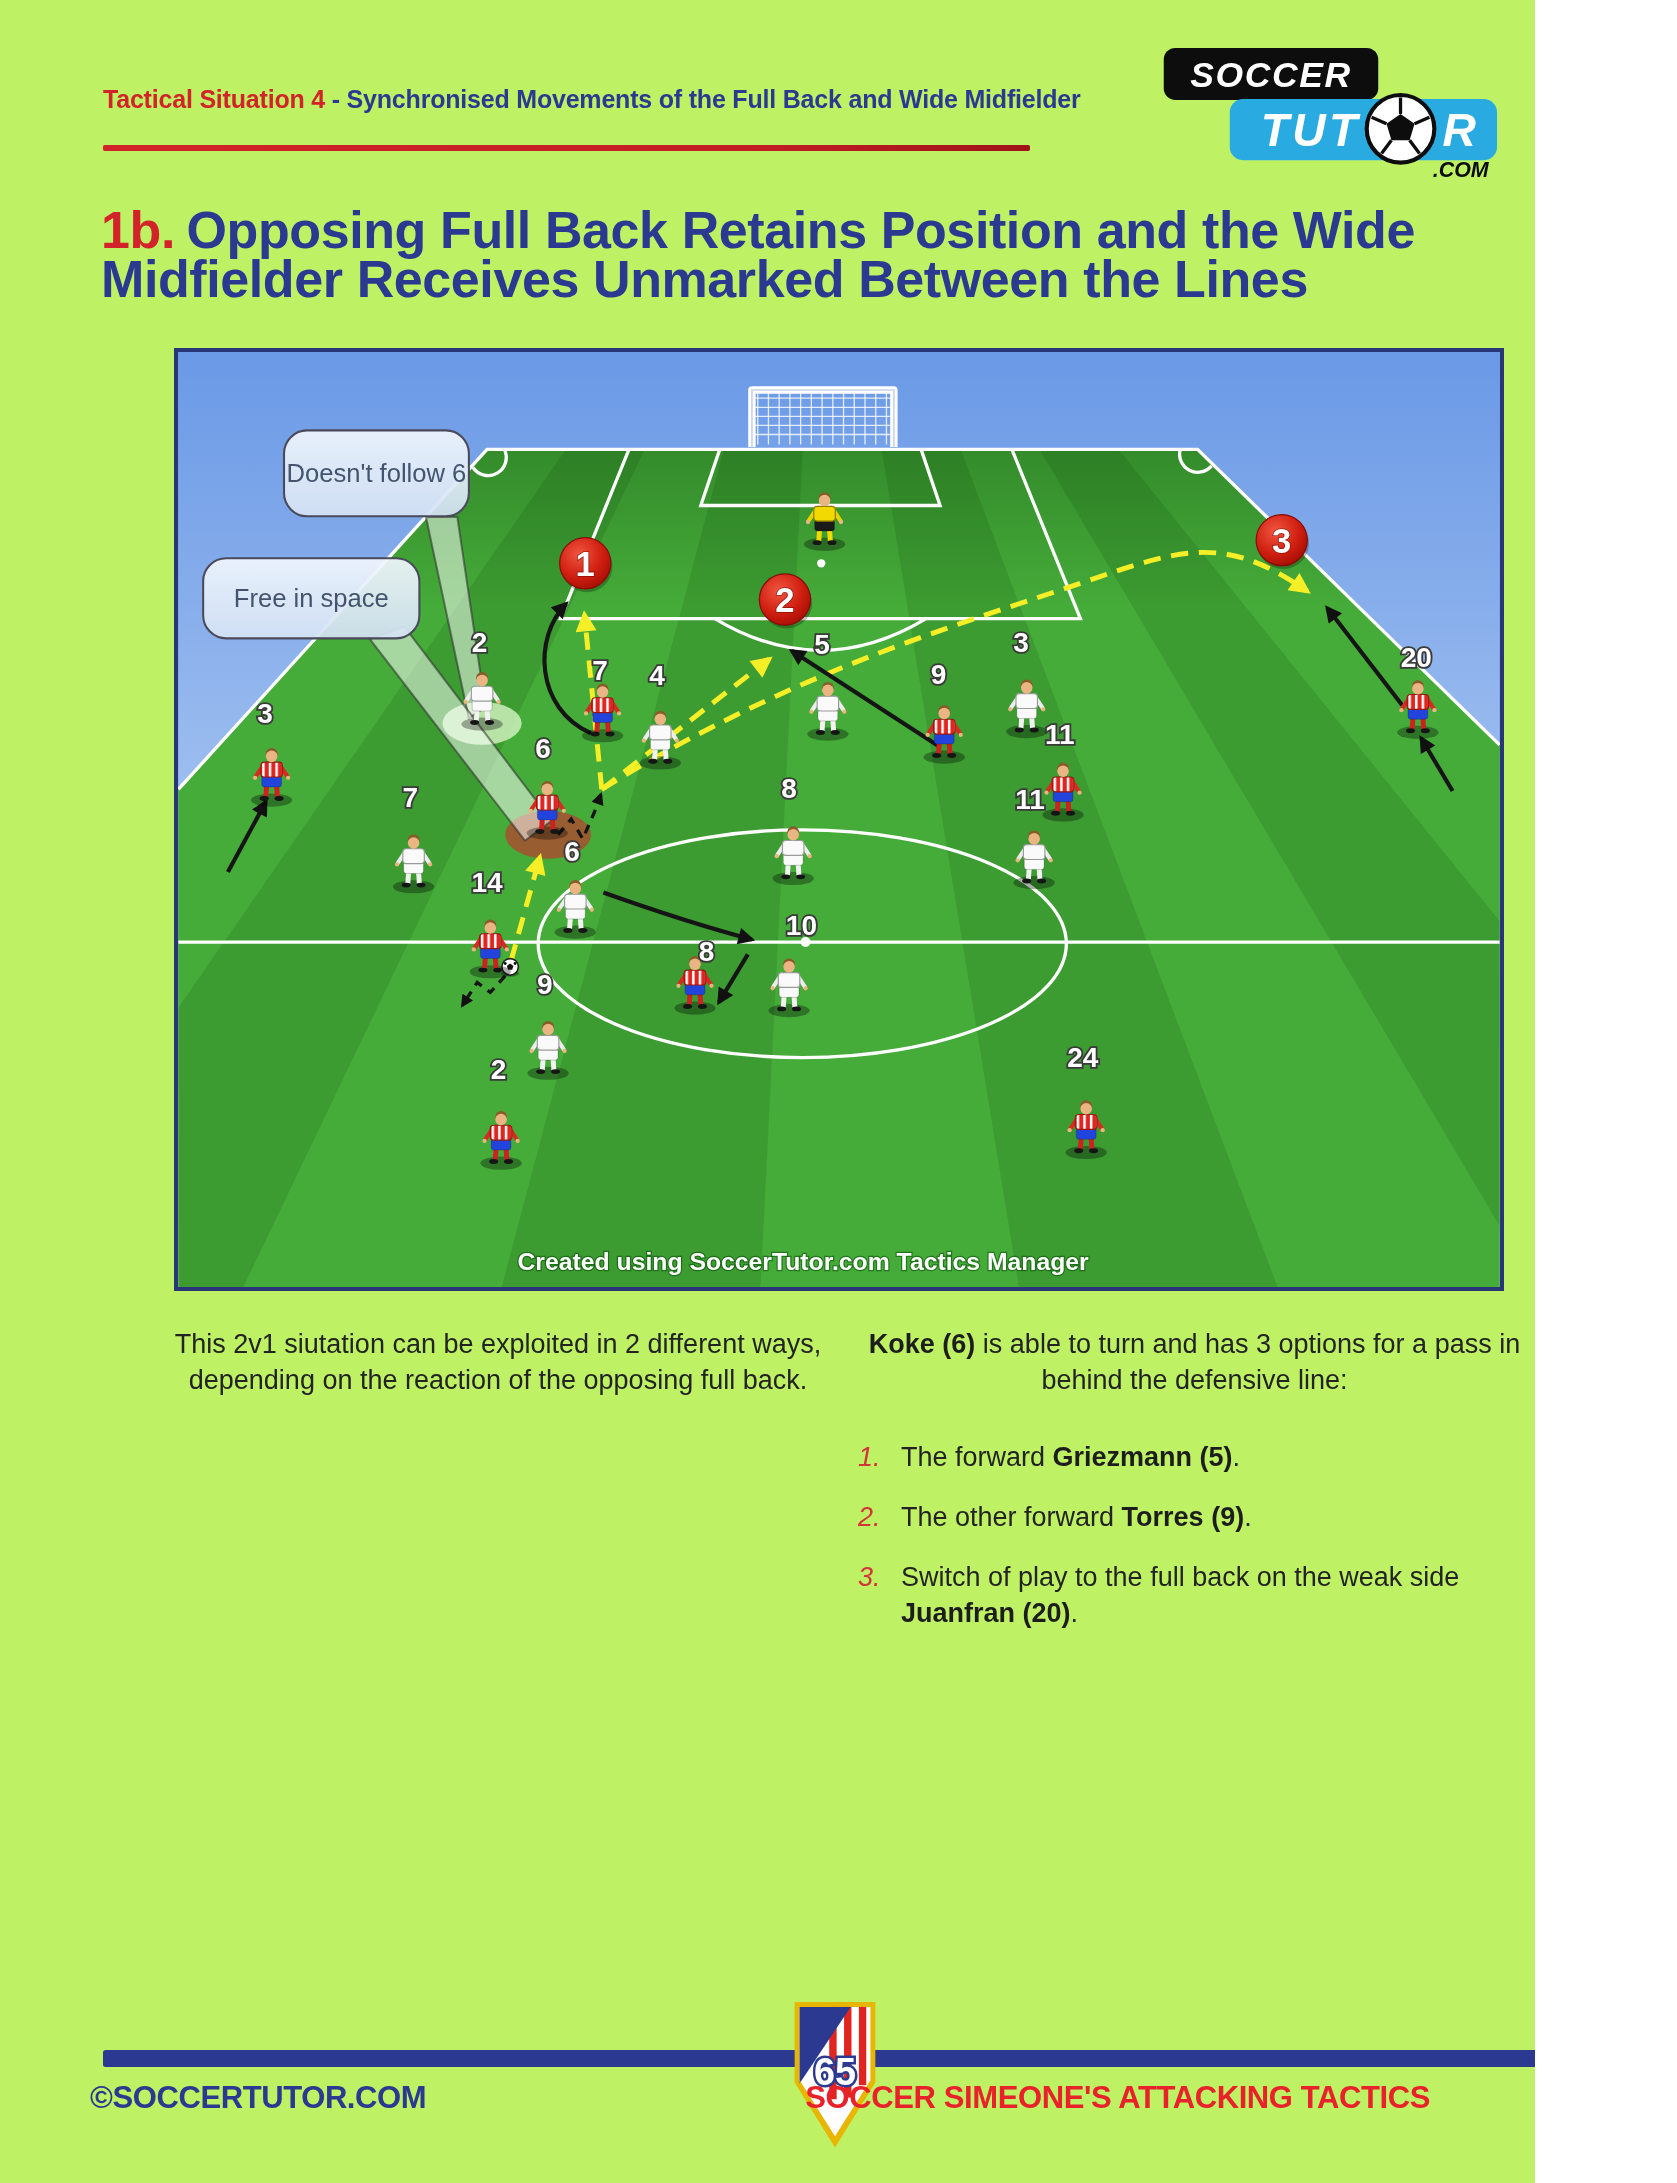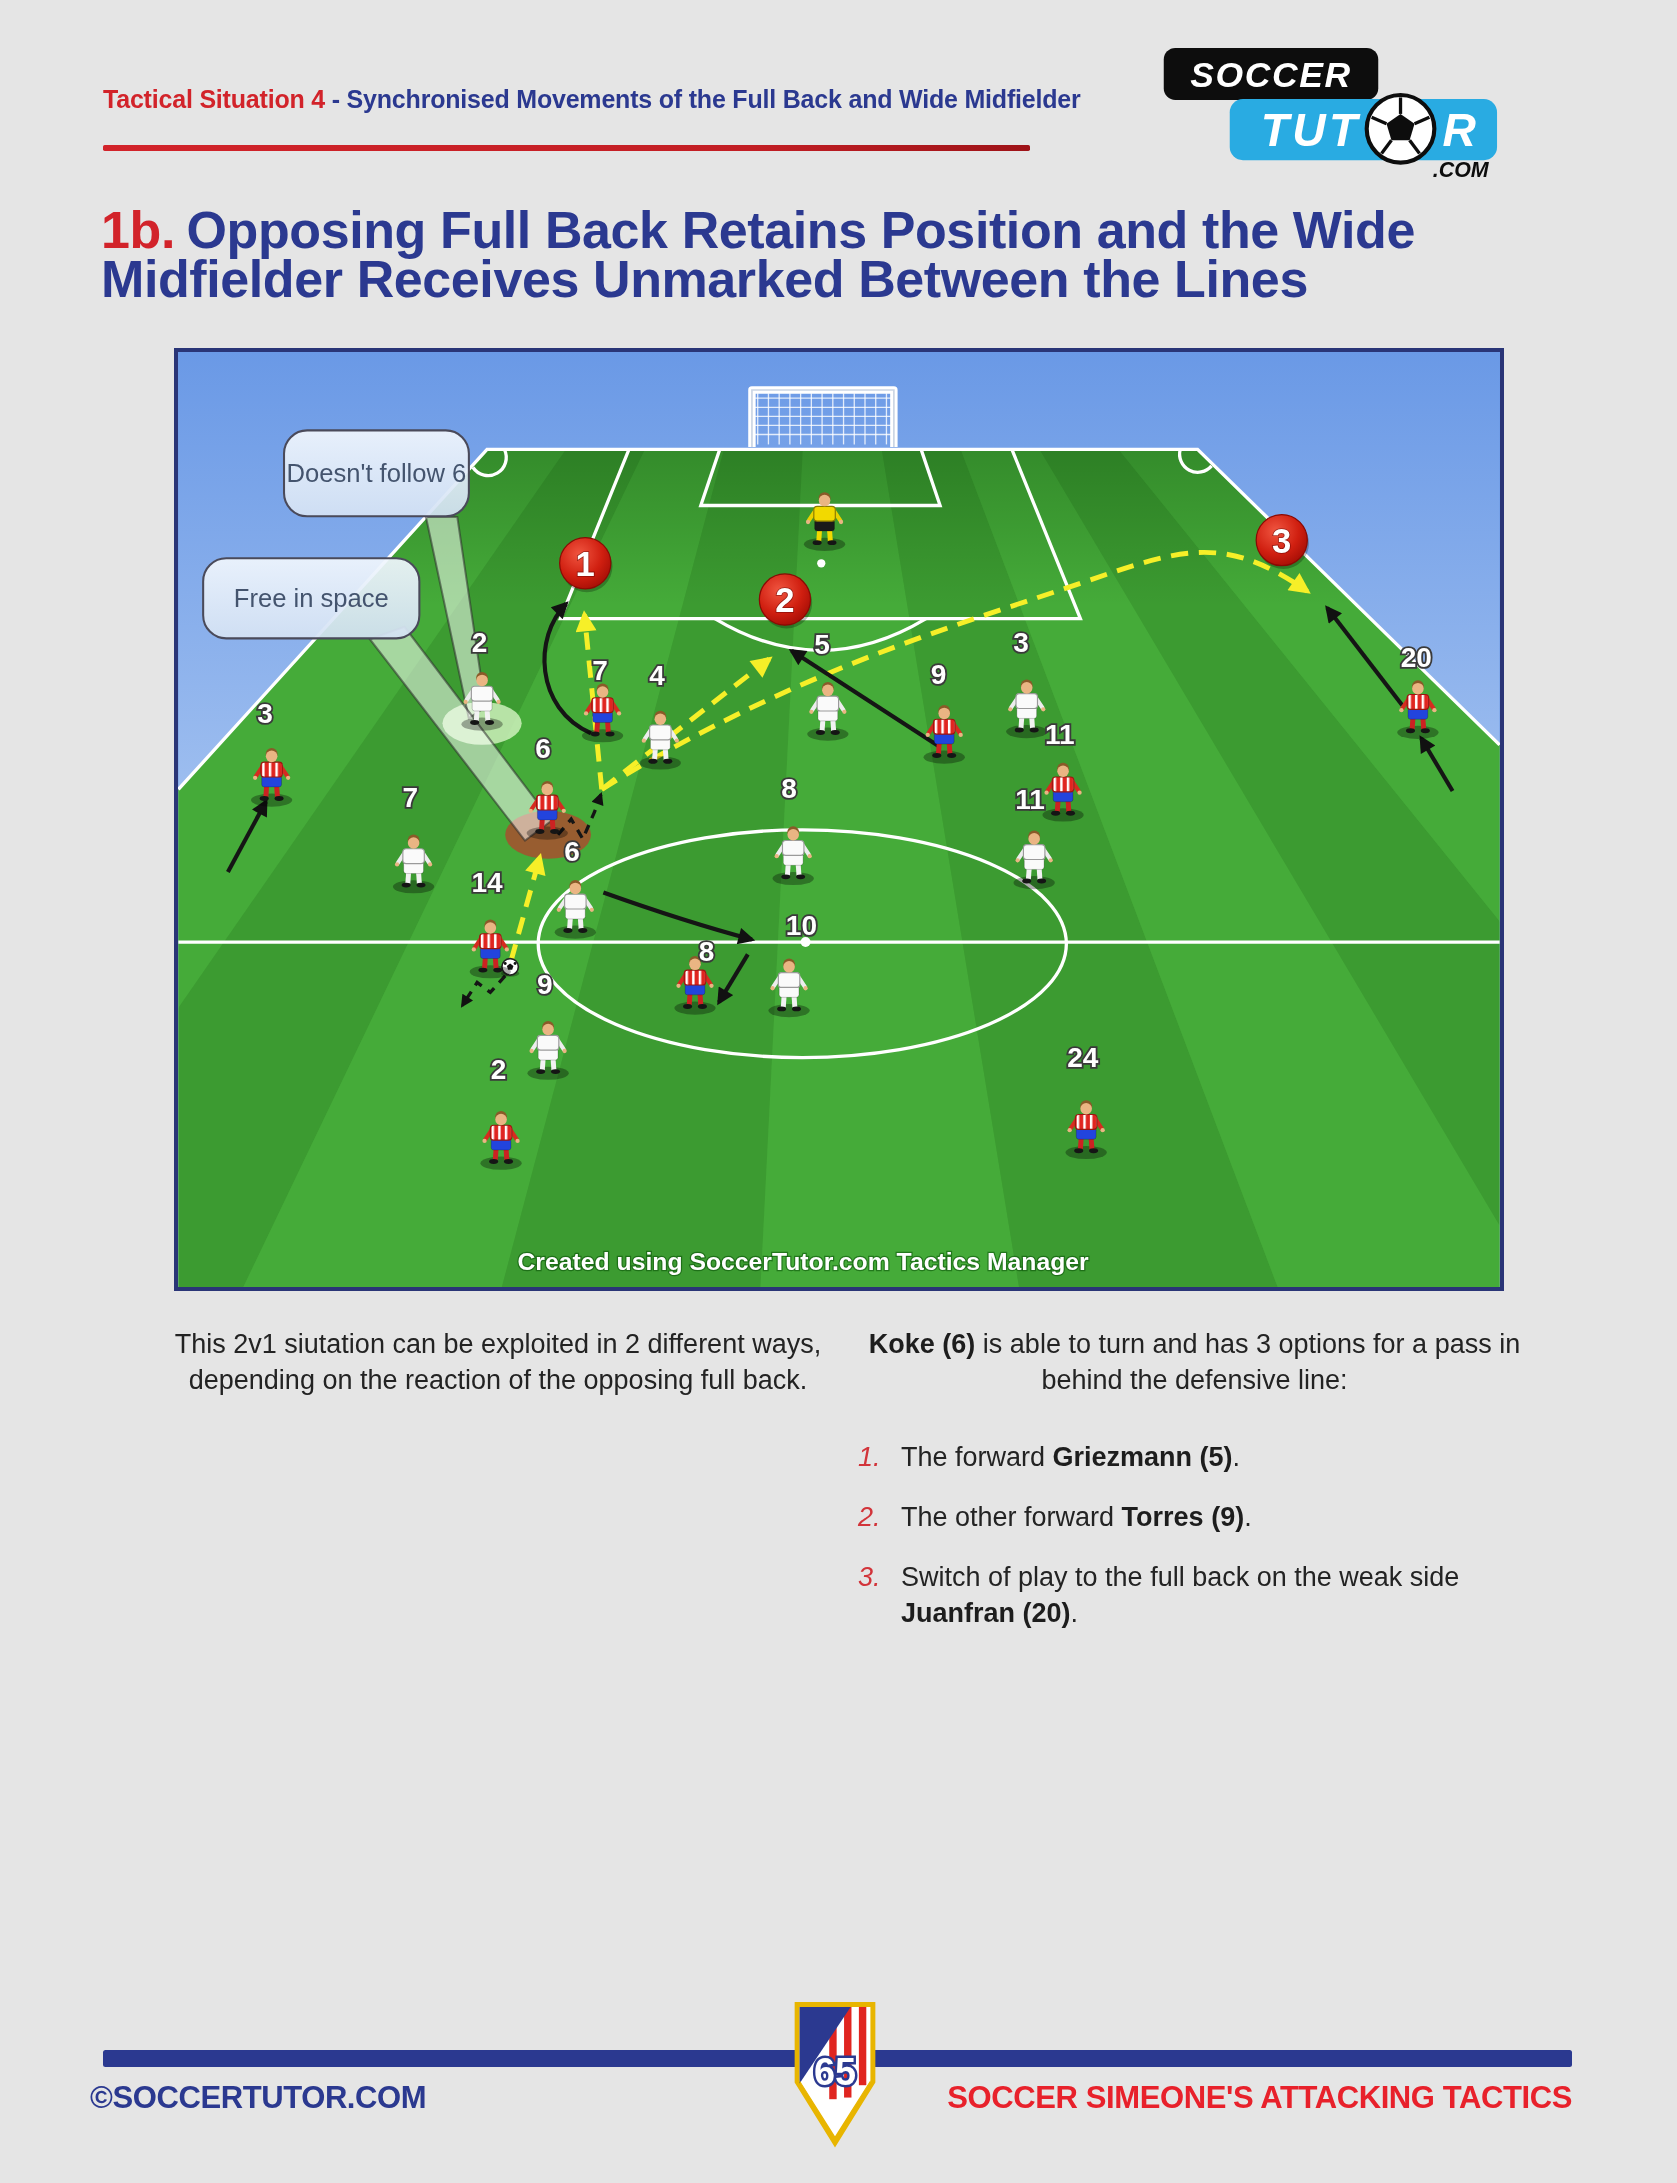--- a/index.html
+++ b/index.html
@@ -1,17 +1,17 @@
 <!DOCTYPE html>
 <html style="font-size:13.2px"><head>
 <meta charset="utf-8">
 <style>
   html,body{margin:0;padding:0;background:#ffffff;}
   body{font-family:"Liberation Sans","DejaVu Sans",sans-serif;}
-  #page{position:relative;width:1677px;height:2183px;background:#e5e5e5;overflow:hidden;}
+  #page{position:relative;width:1535px;height:2183px;background:#bef264;overflow:hidden;}
 
   
   .hdr{position:absolute;left:103px;top:85px;width:1238px;font-size:25px;font-weight:bold;letter-spacing:-0.2px;white-space:nowrap;}
   .hdr .red{color:#D2232A;}
   .hdr .navy{color:#2B3990;}
   .hdr-rule{position:absolute;left:103px;top:145px;width:927px;height:5.8px;background:linear-gradient(90deg,#D2232A 0%,#C21E24 70%,#9E1318 100%);border-radius:1.7px;}
 
   
   .logo{position:absolute;left:1139px;top:28px;width:363px;height:157px;}
 

